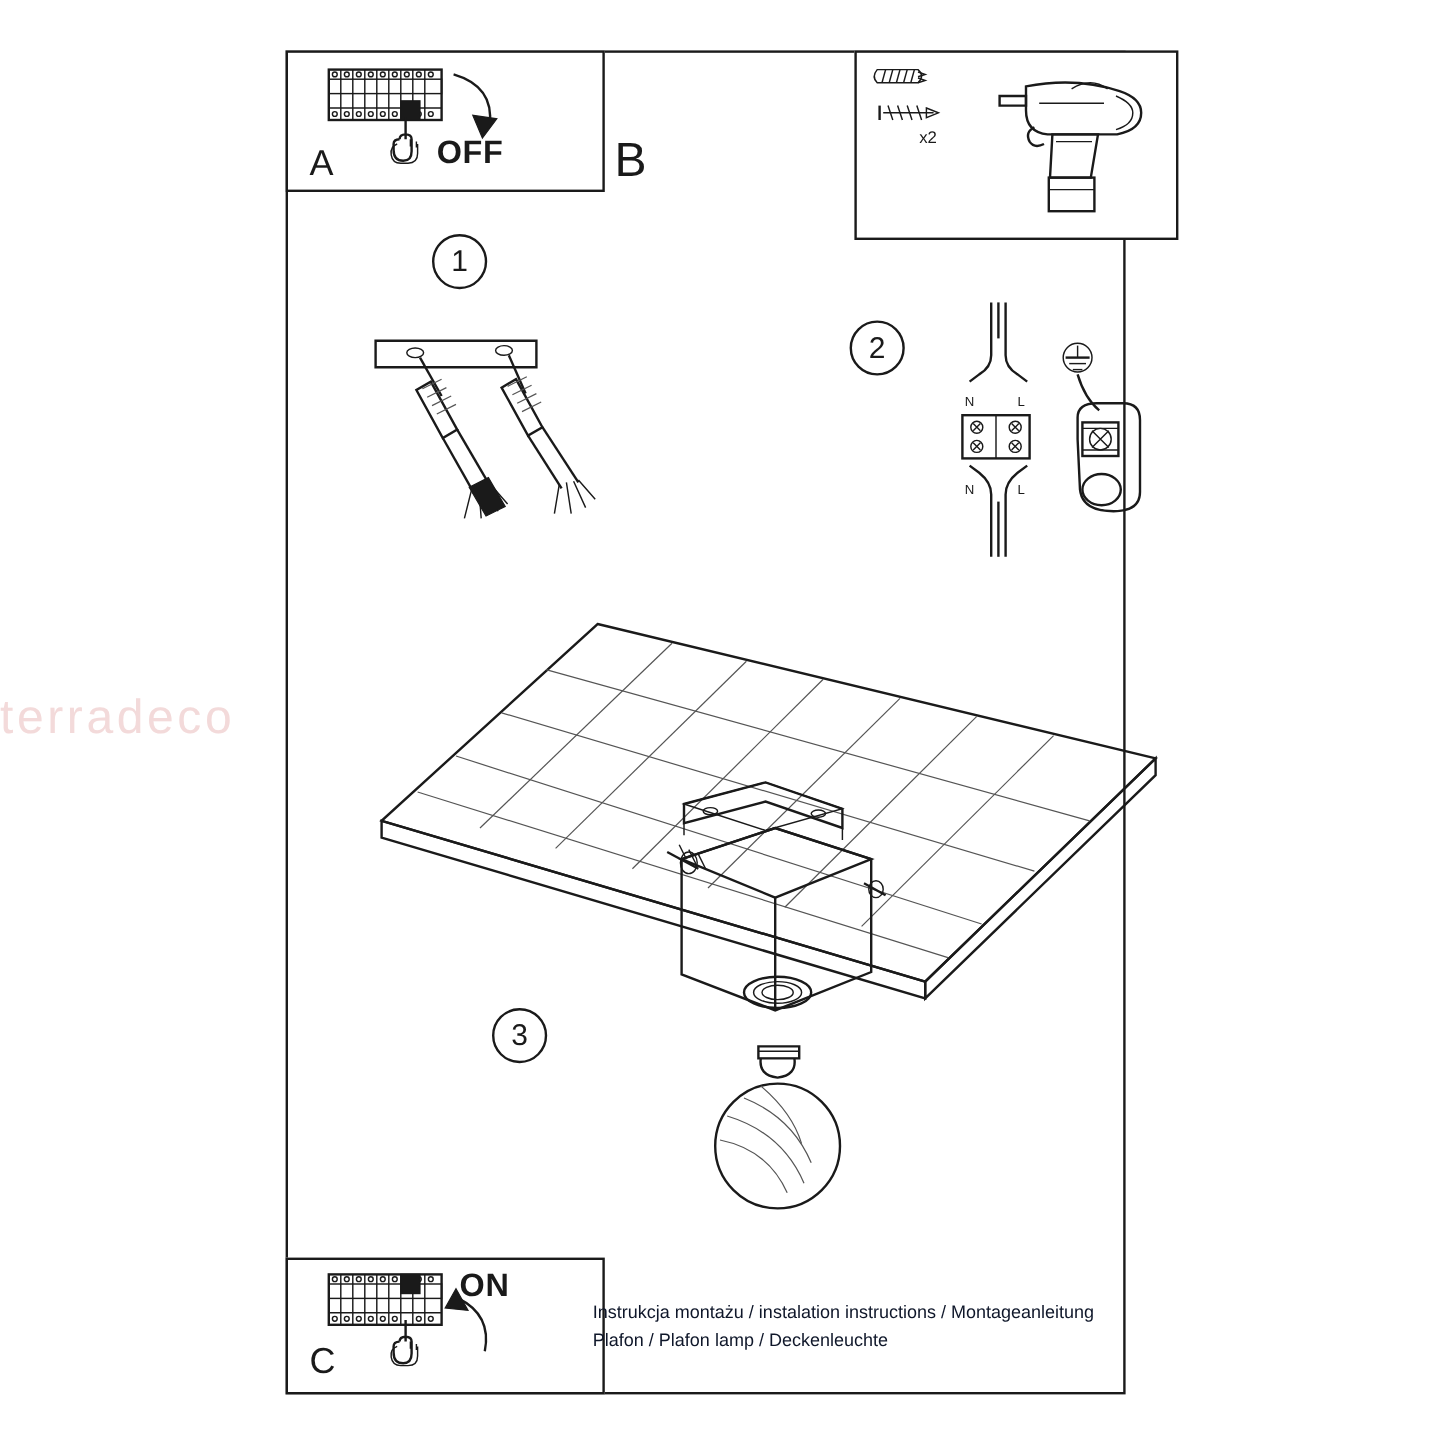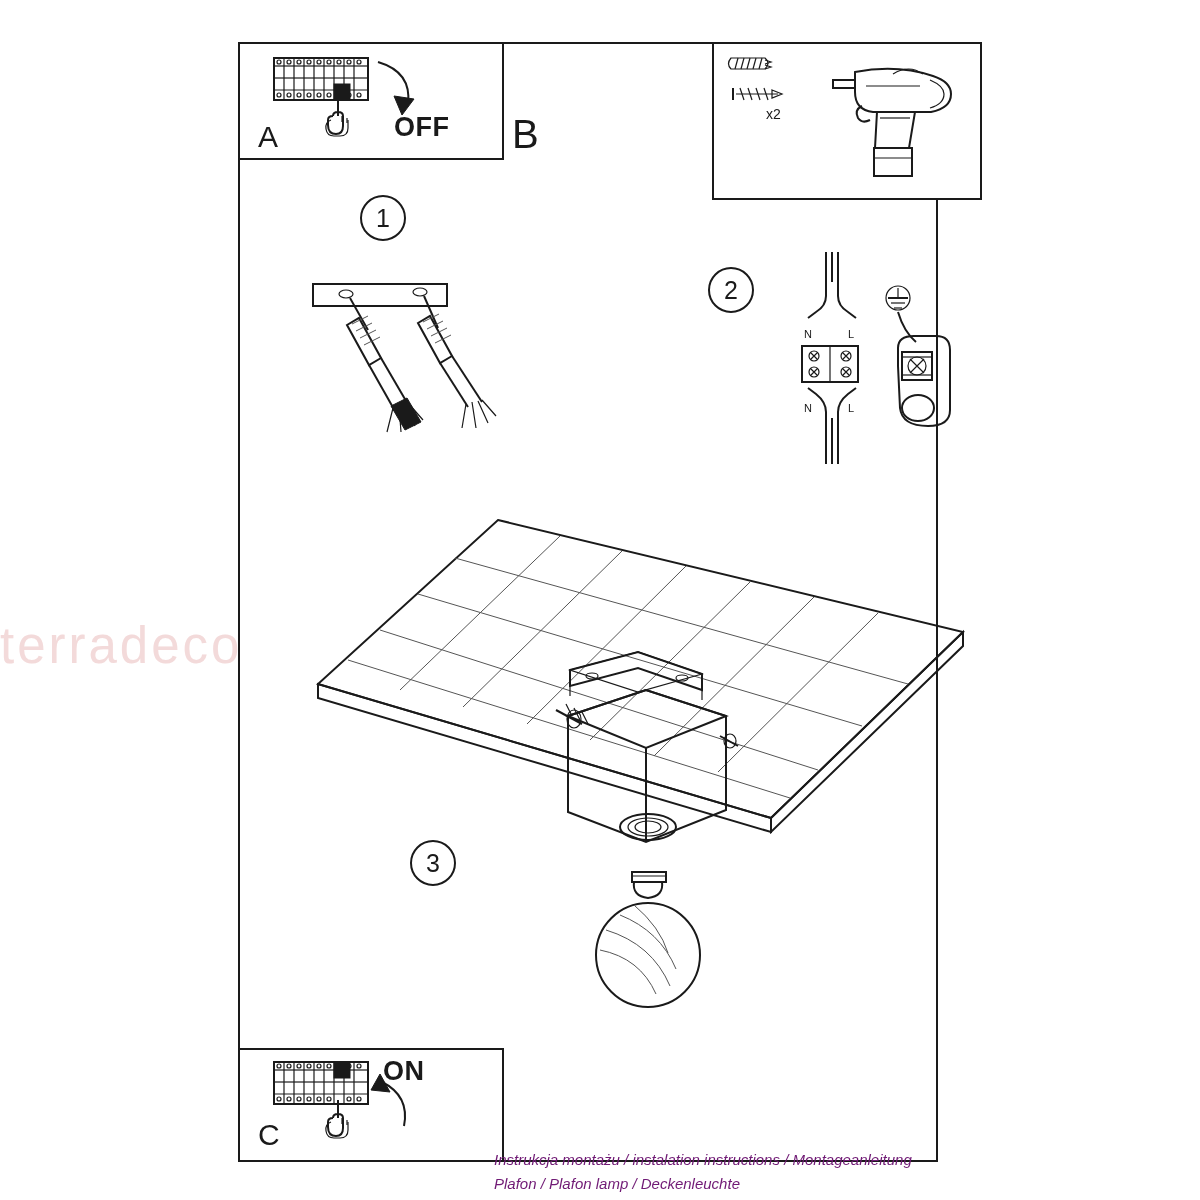--- a/index.html
+++ b/index.html
@@ -46,21 +46,21 @@
   .letter-c { left: 258px; top: 1118px; }
   .letter-b { left: 512px; top: 112px; font-size: 40px; }
 
   .word {
     position: absolute;
     font-size: 27px;
     font-weight: bold;
     color: #1a1a1a;
     letter-spacing: 0.5px;
   }
-  .word-off { left: 394px; top: 112px; }
+  .word-off { left: 364px; top: 112px; }
   .word-on  { left: 383px; top: 1056px; }
 
   .stepnum {
     position: absolute;
     width: 46px;
     height: 46px;
     border: 2px solid #1a1a1a;
     border-radius: 50%;
     box-sizing: border-box;
     text-align: center;
@@ -80,35 +80,33 @@
     font-size: 14px;
     color: #1a1a1a;
     margin-top: 28px;
   }
 
   .watermark {
     position: absolute;
     left: 0px;
     top: 576px;
     width: 300px;
-    font-size: 51px;
+    font-size: 40px;
     letter-spacing: 3px;
     color: #f3dada;
     user-select: none;
-    margin-top: 40px;
   }
 
   .caption {
     position: absolute;
     left: 494px;
-    top: 1148px;
+    top: 1082px;
     font-size: 15px;
-    color: #701a75;
+    color: #0f172a;
     line-height: 24px;
-    font-style: italic;
   }
 
   svg.art {
     position: absolute;
     left: 0;
     top: 0;
     width: 1200px;
     height: 1200px;
     pointer-events: none;
   }

